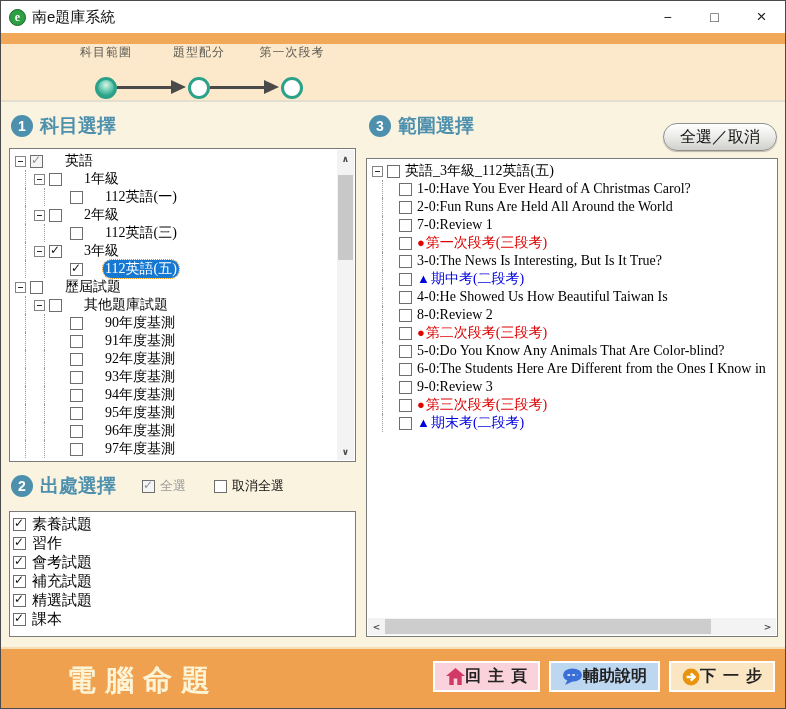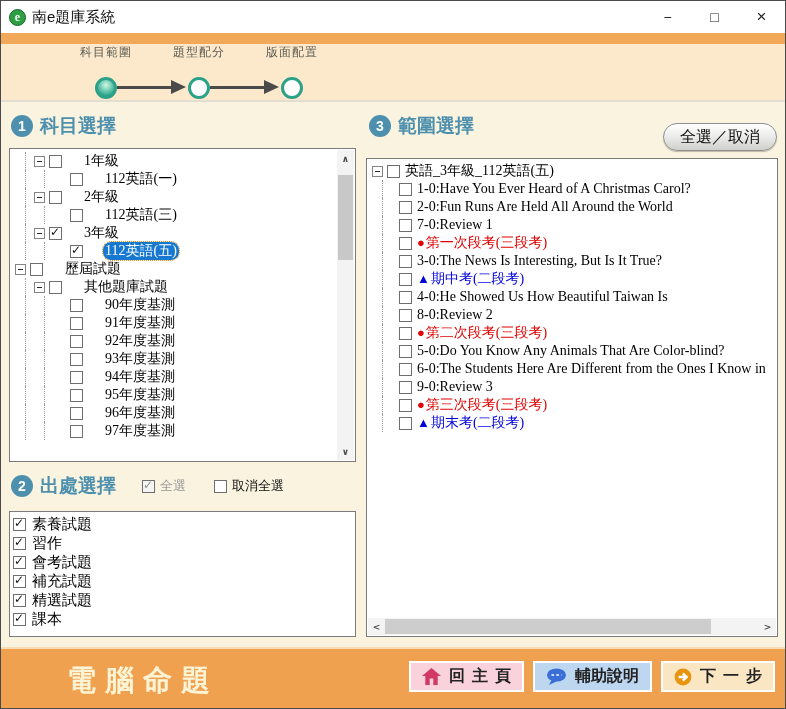--- a/index.html
+++ b/index.html
@@ -97,21 +97,21 @@
                display:flex; align-items:center; justify-content:center;
                font-size:16px; color:#111; box-shadow:0 1px 1px rgba(0,0,0,.25); }
 
   
   .footer{ position:absolute; left:0; right:0; bottom:0; height:61px; background:#f0a14f;
            border-top:2px solid #f7ddb4; }
   .brand{ position:absolute; left:66px; top:12px; font-size:29px; font-weight:bold;
           color:#fdf4d5; letter-spacing:9px; }
   .fbtns{ position:absolute; right:10px; top:12px; display:flex; gap:9px; }
   .fbtn{ height:31px; border:2px solid #ffffff; display:flex; align-items:center;
-         padding:0 11px; font-size:16px; font-weight:bold; color:#222; gap:8px; }
+         padding:0 11px; font-size:16px; font-weight:bold; color:#222; }
   .fbtn .sp{ letter-spacing:7px; margin-right:-7px; }
   .fbtn.home{ background:#f9d2dc; }
   .fbtn.chat{ background:#bed7f1; }
   .fbtn.next{ background:#fbe6c4; }
 </style>
 </head>
 <body>
 
 <div class="window">
 
@@ -128,30 +128,35 @@
   <div class="strip"></div>
   <div class="steps">
     <div class="sline" style="left:116px;width:56px;"></div>
     <div class="ah" style="left:170px;"></div>
     <div class="sline" style="left:209px;width:56px;"></div>
     <div class="ah" style="left:263px;"></div>
   <div class="step-label" style="left: 59px;">科目範圍</div>
       <div class="circ active" style="left: 94px;"></div>
       <div class="step-label" style="left: 152px;">題型配分</div>
       <div class="circ" style="left: 187px;"></div>
-      <div class="step-label" style="left: 245px;">版面配置</div>
+      <div class="step-label" style="left: 245px;">第一次段考</div>
       <div class="circ" style="left: 280px;"></div>
     </div>
 
   <div class="sec-head" style="left:10px;top:112px;">
     <span class="num">1</span>
     <span>科目選擇</span>
   </div>
   <div class="box" style="left:8px;top:147px;width:347px;height:314px;">
     <div class="tree tree-left with-vsb" id="subject-tree">
+        <div class="trow">
+          <span class="exp"></span>
+          <span class="cb gray"></span>
+          <span class="lbl">英語</span>
+        </div>
         <div class="trow">
           <span class="guide"></span>
           <span class="exp"></span>
           <span class="cb"></span>
           <span class="lbl">1年級</span>
         </div>
         <div class="trow">
           <span class="guide"></span>
           <span class="guide"></span>
           <span class="spacer" style="width: 17px;"></span>

